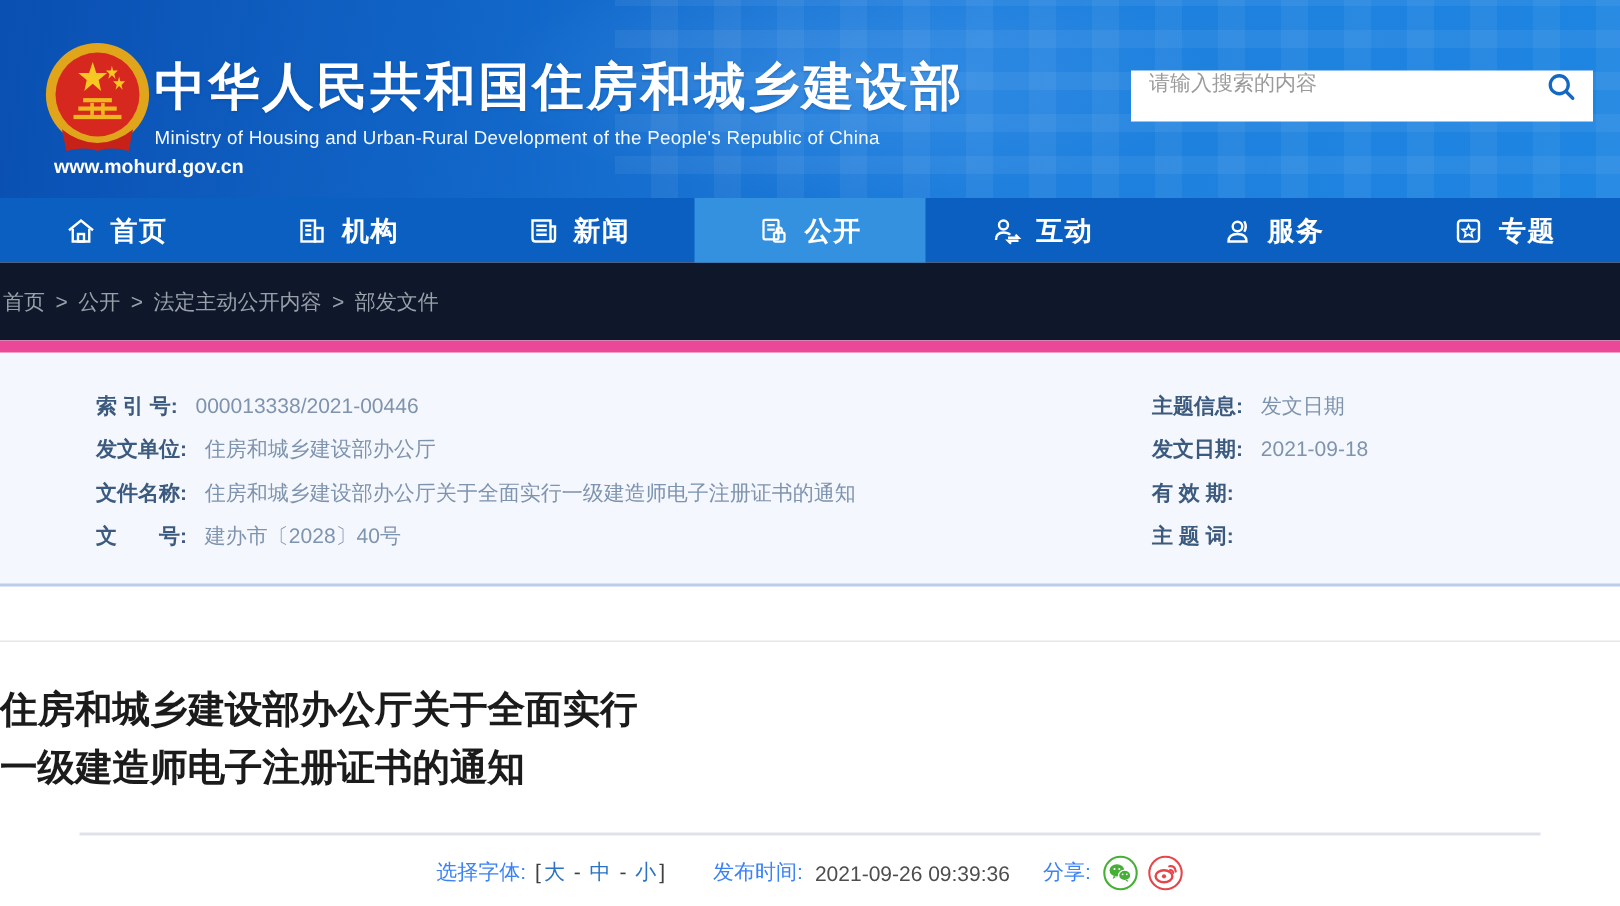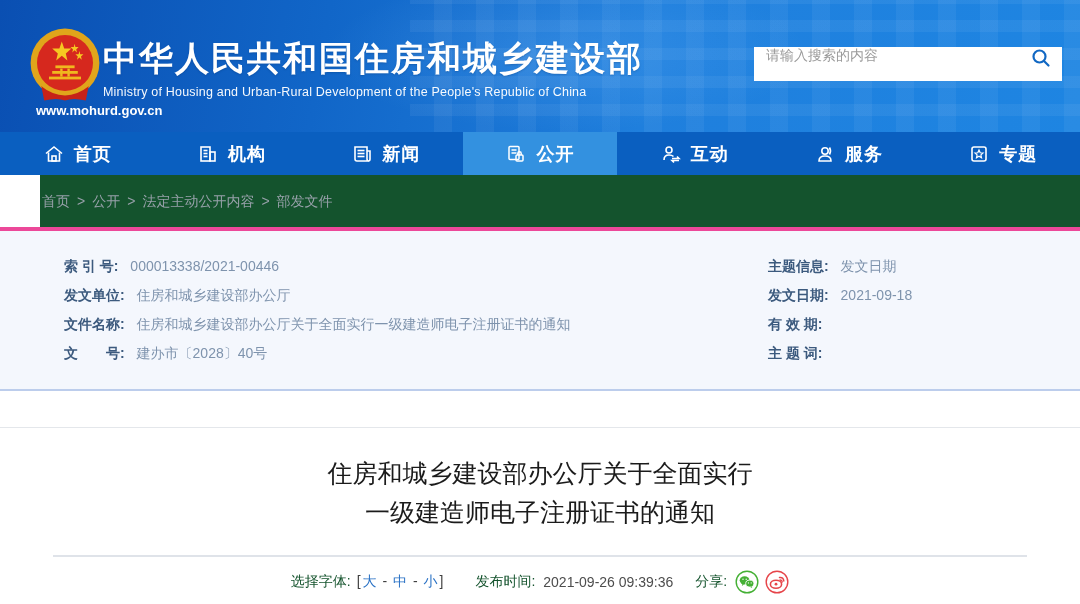--- a/index.html
+++ b/index.html
@@ -34,40 +34,40 @@
   
   .nav { height:43px; background:#0a5fc0; display:flex; }
   .nav-item { flex:1; display:flex; align-items:center; justify-content:center; gap:9px;
     color:#fff; cursor:pointer; }
   .nav-item.active { background:#3391e0; }
   .nav-label { font-size:18px; font-weight:bold; letter-spacing:1px; }
   .nav-icon { width:22px; height:22px; display:inline-flex; }
   .nav-icon svg { width:22px; height:22px; }
 
   
-  .breadcrumb { height:52px; background:#14532d; padding:18px 0 0 2px; font-size:14px; color:#98a1aa;margin-left:40px; }
+  .breadcrumb { height:52px; background:#0f172a; padding:18px 0 0 2px; font-size:14px; color:#98a1aa; }
   .breadcrumb a { color:#98a1aa; text-decoration:none; cursor:pointer; }
   .crumb-sep { margin:0 7px; }
 
   
-  .info-panel { height:164px; background:#f4f7fd; border-top:4px solid #ec4899;
+  .info-panel { height:164px; background:#f4f7fd; border-top:8px solid #ec4899;
     border-bottom:2px solid #bccdec; display:flex; padding-top:21px; }
   .info-col-left { flex:1; padding-left:64px; }
   .info-col-right { width:312px; }
   .info-row { height:29px; line-height:29px; font-size:14px; white-space:nowrap; }
   .info-label { color:#3c5a7e; font-weight:bold; }
   .info-value { color:#7e93ad; margin-left:8px; }
 
   
   .doc-area { margin-top:36px; border-top:1px solid #e4e7eb; padding-top:26px; background:#fff; }
-  .doc-title { text-align:center; font-size:25px; font-weight:normal; color:#1b1b1b; line-height:39px; }
+  .doc-title { font-size:25px; font-weight:bold; color:#1b1b1b; line-height:39px; }
   .doc-divider { margin:23px 53px 0; border-top:2px solid #dfe3e9; }
   .doc-meta { margin-top:13px; display:flex; justify-content:center; align-items:center;
     font-size:14px; color:#4d4d4d; }
-  .meta-label { color:#14532d; }
+  .meta-label { color:#3b82f6; }
   .font-links { margin-left:6px; color:#3f3f3f;text-align:right; }
   .font-link { color:#2a72c5; cursor:pointer; margin:0 2px; }
   .meta-gap-lg { width:32px; } .meta-gap-md { width:22px; }
   .pub-time { margin-left:8px; }
   .share-icons { display:flex; align-items:center; gap:6px; margin-left:8px; }
   .share-icons svg { width:24px; height:24px; cursor:pointer; }
 </style>
 </head>
 <body>
 

